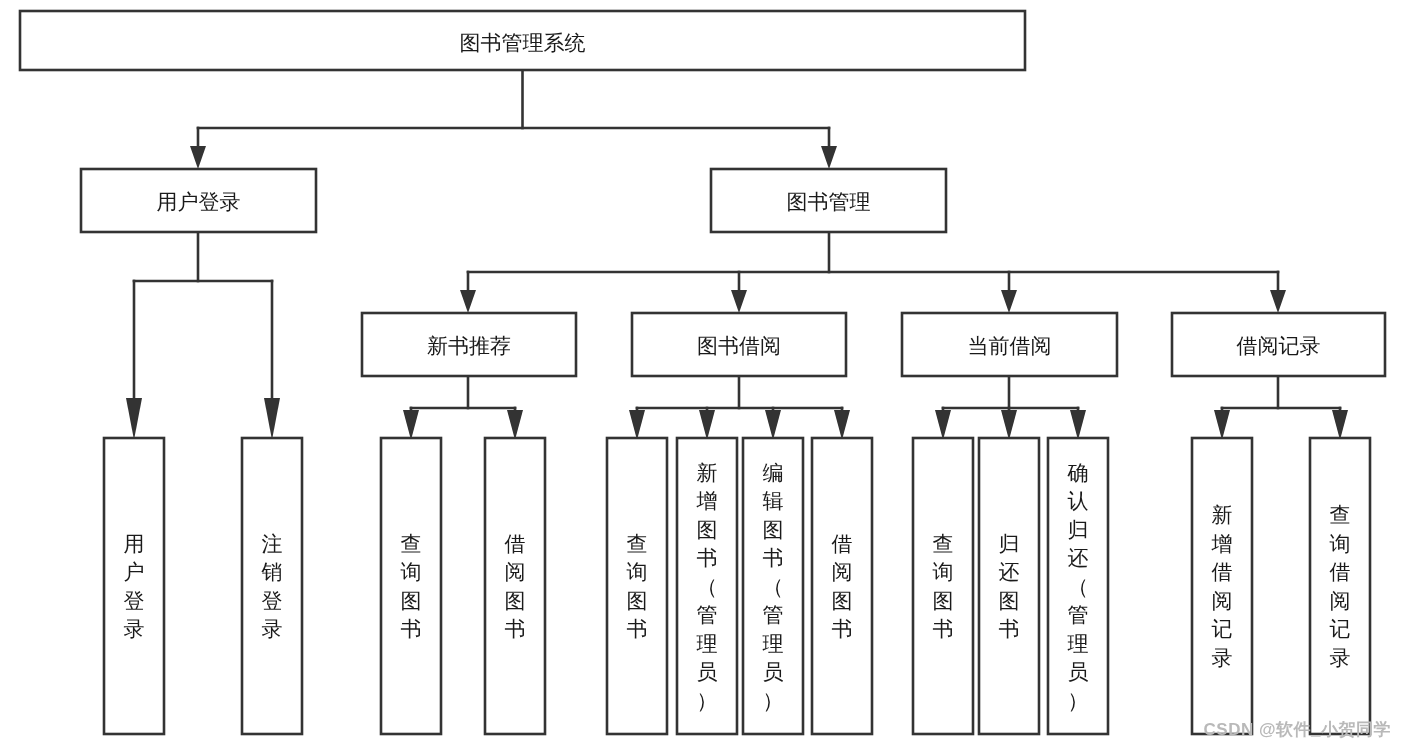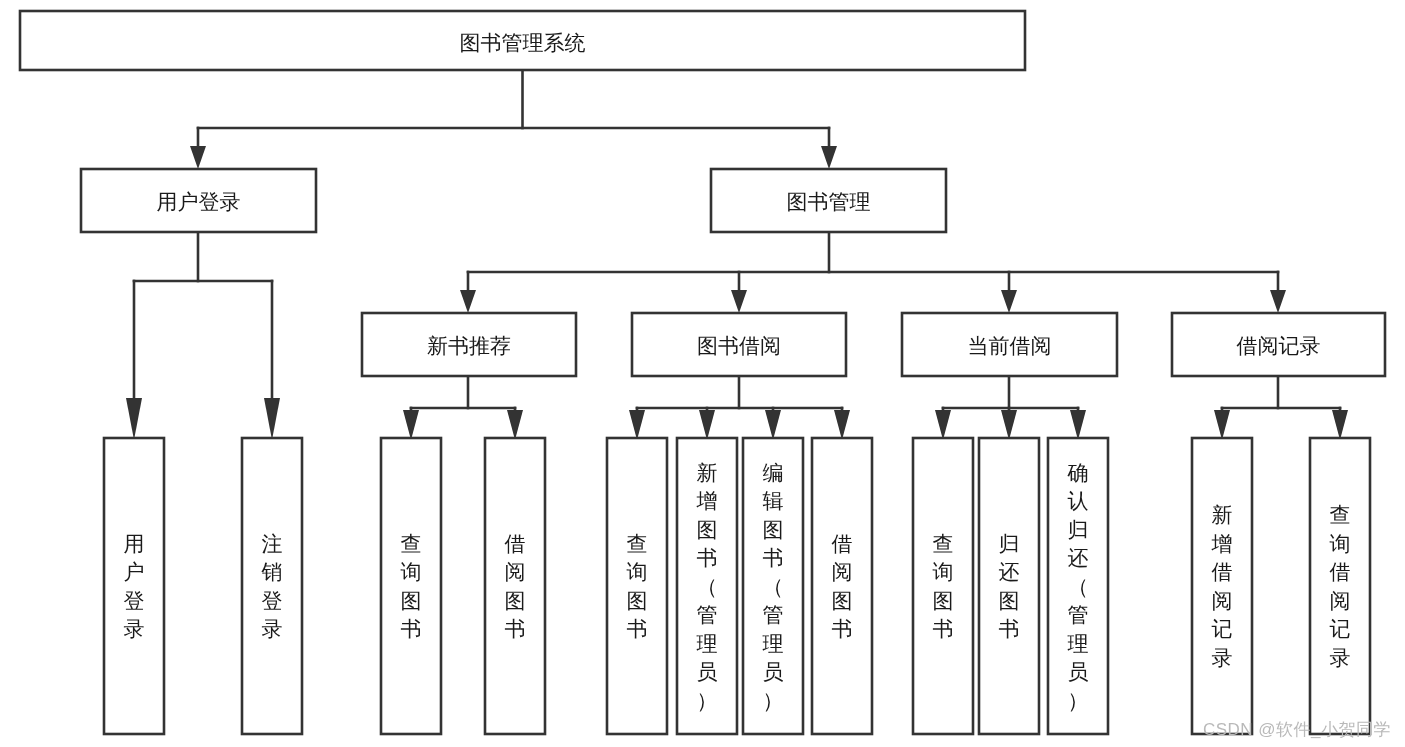--- a/index.html
+++ b/index.html
@@ -57,20 +57,21 @@
   .watermark {
     position: absolute;
     right: 14px;
     bottom: 6px;
     font-family: "Liberation Sans", "DejaVu Sans", sans-serif;
     font-size: 17px;
     color: #b9b9b9;
     letter-spacing: 0.5px;
     white-space: nowrap;
     user-select: none;
+    font-weight: bold;
   }
 </style>
 </head>
 <body>
 
 <div id="diagram-root">
   <svg class="diagram-canvas" viewBox="0 0 1405 747" xmlns="http://www.w3.org/2000/svg">
 
     <defs>
       <g id="arrowdef"></g>

